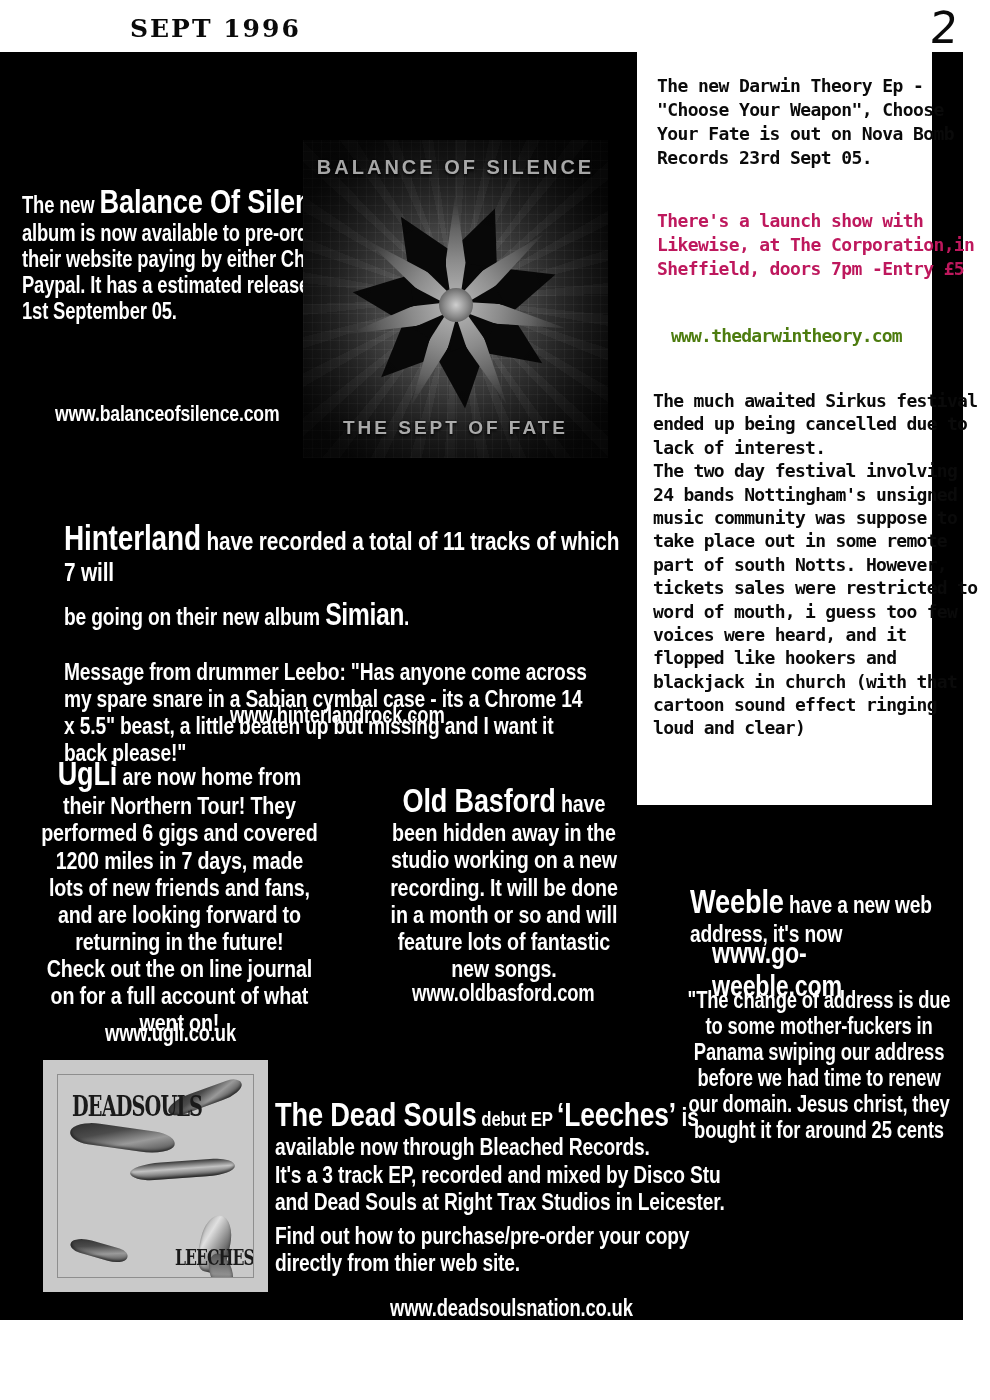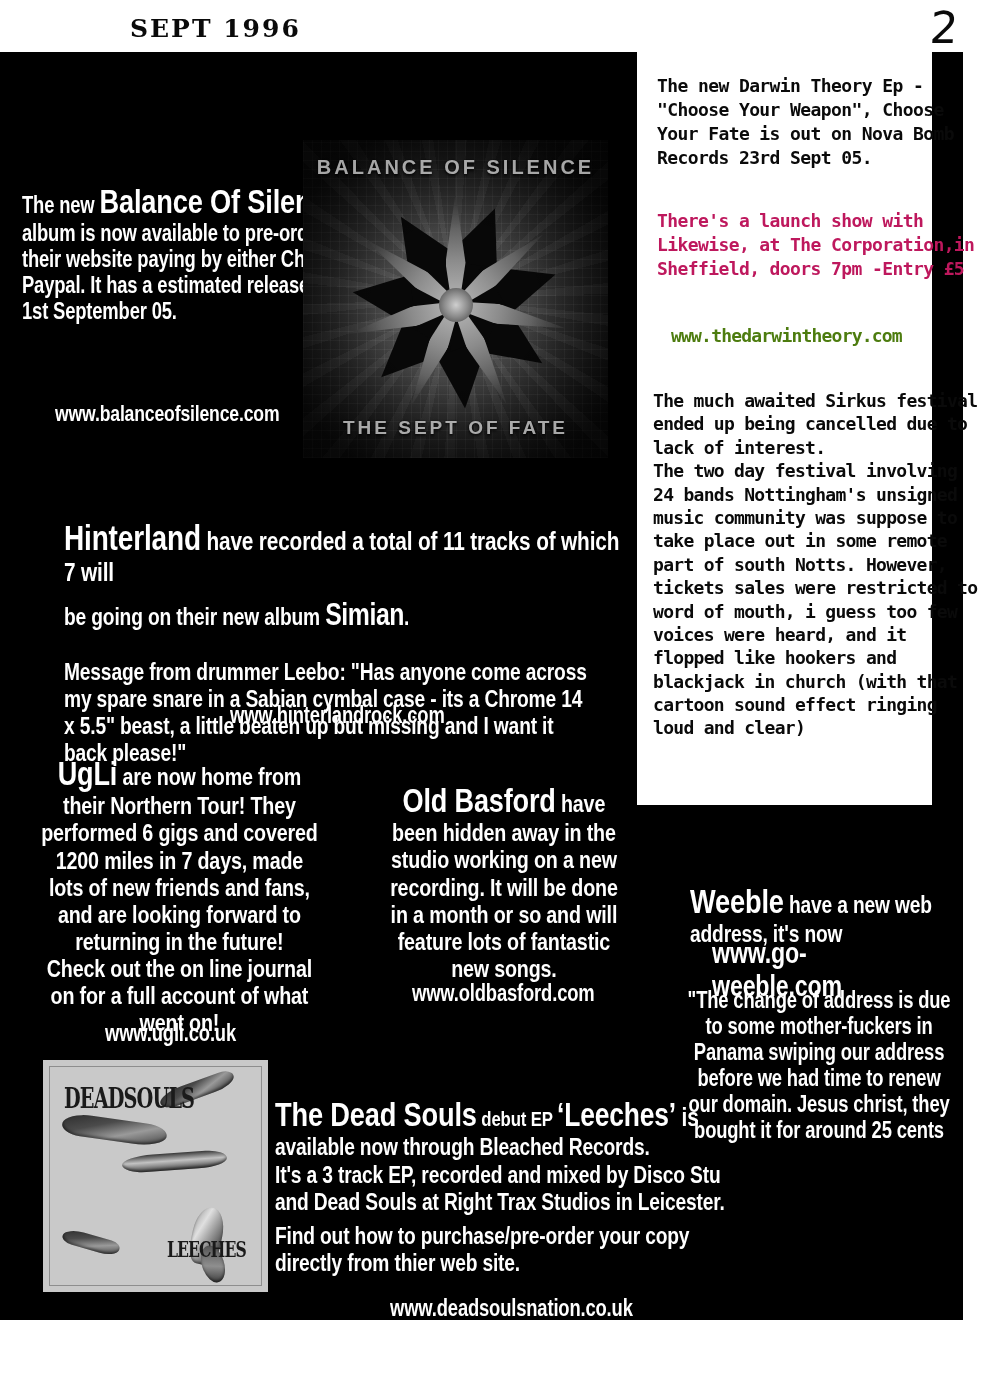--- a/index.html
+++ b/index.html
@@ -189,21 +189,21 @@
   #ds-2 { left: 275px; top: 1170px; width: 580px; font-size: 24px; }
   #ds-url { left: 390px; top: 1243px; font-size: 23px; }
 
   
   #leeches-art {
     position: absolute;
     left: 43px; top: 1008px;
     width: 225px; height: 232px;
     background: #c9c9c9;
     box-sizing: border-box;
-    padding: 6px;
+    padding: 14px;
   }
   #leeches-inner {
     position: relative;
     width: 100%; height: 100%;
     border: 1px solid #8e8e8e;
     box-sizing: border-box;
     overflow: hidden;
     background: #c9c9c9;
   }
   .ds-title {

